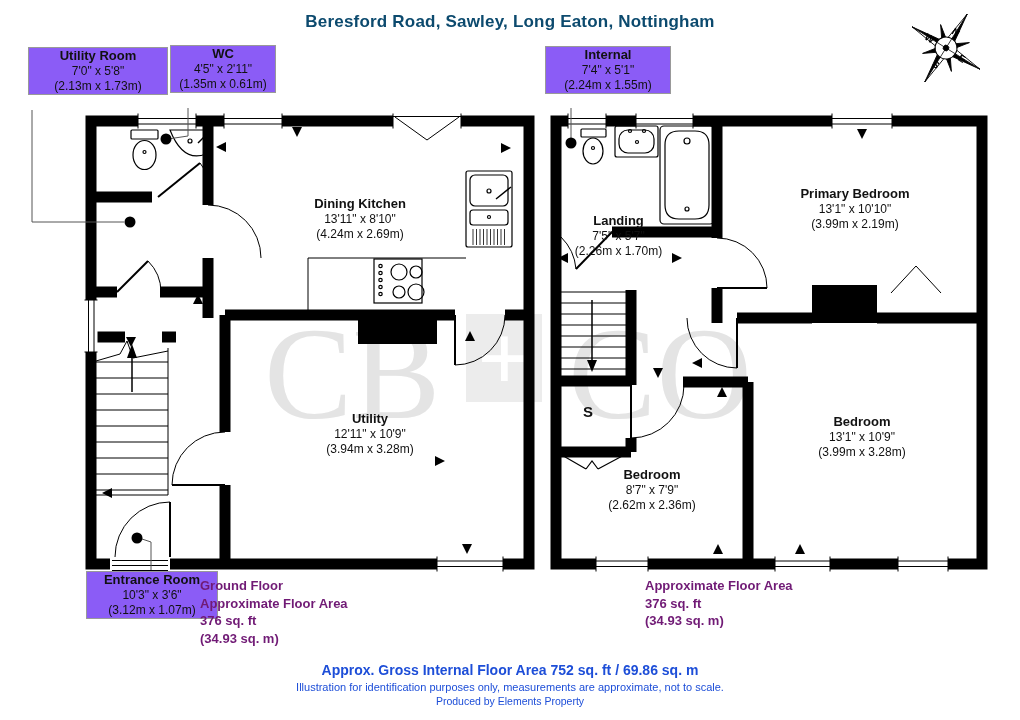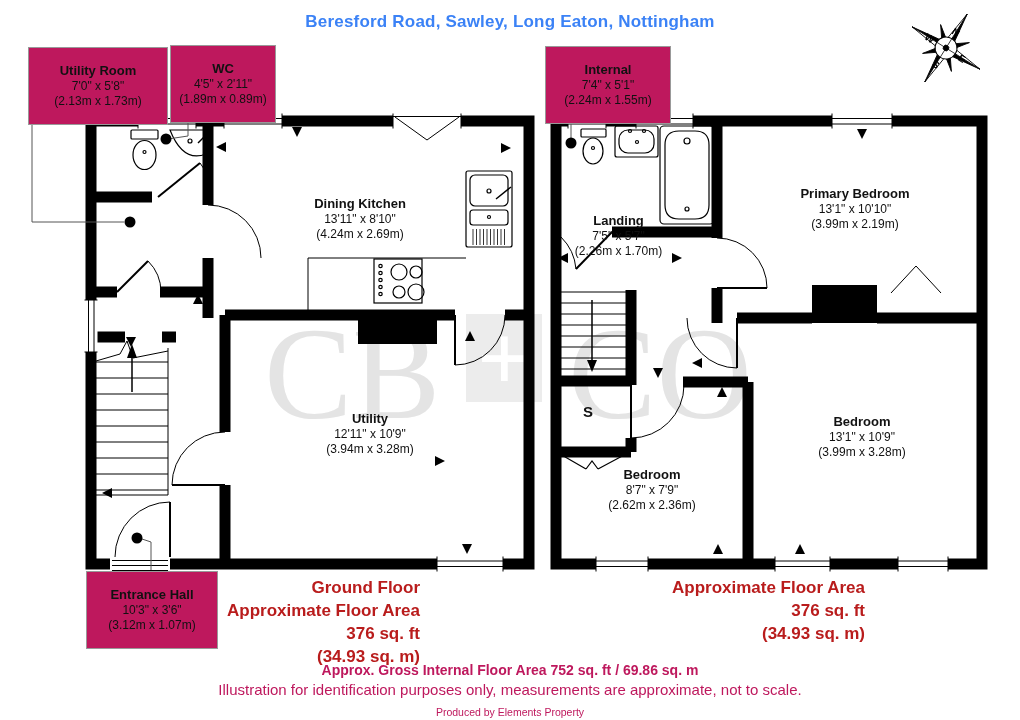--- a/index.html
+++ b/index.html
@@ -1,40 +1,40 @@
 <!DOCTYPE html>
 <html><head>
 <meta charset="utf-8">
 <style>
   html,body{margin:0;padding:0;background:#fff;}
   .canvas{position:relative;width:1020px;height:720px;background:#fff;
           font-family:"Liberation Sans",sans-serif;overflow:hidden;}
   .title{position:absolute;top:12px;left:0;width:100%;text-align:center;
-         font-size:17px;font-weight:bold;color:#3b82f6;letter-spacing:.2px;z-index:4;}
+         font-size:17px;font-weight:bold;color:#0c4a6e;letter-spacing:.2px;z-index:4;}
   .watermark{position:absolute;left:228px;top:308px;width:560px;height:130px;
              display:flex;justify-content:center;z-index:1;
              font-family:"Liberation Serif",serif;color:#e4e4e4;font-size:132px;
              line-height:1;user-select:none;}
   .wm-box{width:76px;height:88px;background:#ececec;display:flex;align-items:center;
           justify-content:center;margin:6px 26px 0 26px;}
   .wm-plus{color:#ffffff;font-size:96px;font-weight:bold;line-height:1;
            font-family:"Liberation Serif",serif;}
   svg.plan{position:absolute;left:0;top:0;z-index:2;}
   .room-label{position:absolute;text-align:center;line-height:1.25;color:#111;z-index:3;}
   .room-label .rn{font-weight:bold;font-size:13px;}
   .room-label .rd{font-size:12px;}
-  .boxed{background:#be185d;border:1px solid #999;padding:15px 3px;}
-  .summary{position:absolute;text-align:right;font-weight:bold;font-size:17px;
-           line-height:1.35;color:#b91c1c;z-index:3;}
+  .boxed{background:#8b5cf6;border:1px solid #999;padding:0 3px;}
+  .summary{position:absolute;text-align:left;font-weight:bold;font-size:13px;
+           line-height:1.35;color:#701a75;z-index:3;}
   .s-label{position:absolute;left:576px;top:403px;width:24px;text-align:center;
            font-weight:bold;font-size:15px;color:#111;z-index:3;}
-  .footer{position:absolute;left:0;width:100%;text-align:center;color:#be185d;z-index:3;}
+  .footer{position:absolute;left:0;width:100%;text-align:center;color:#1d4ed8;z-index:3;}
   .footer .f1{font-size:14px;font-weight:bold;}
-  .footer .f2{font-size:15px;margin-top:3px;}
-  .footer .f3{font-size:10.5px;margin-top:8px;}
+  .footer .f2{font-size:11px;margin-top:3px;}
+  .footer .f3{font-size:10.5px;margin-top:2px;}
   .compass{position:absolute;left:886px;top:2px;z-index:3;}
 </style>
 </head>
 <body>
 
 <div class="canvas">
 
   <div class="title">Beresford Road, Sawley, Long Eaton, Nottingham</div>
 
   <div class="watermark">
@@ -274,29 +274,29 @@
   </svg>
 
   <div class="room-label boxed" style="left:28px;top:47px;width:132px">
     <div class="rn">Utility Room</div>
     <div class="rd">7'0" x 5'8"</div>
     <div class="rd">(2.13m x 1.73m)</div>
   </div>
   <div class="room-label boxed" style="left:170px;top:45px;width:98px">
     <div class="rn">WC</div>
     <div class="rd">4'5" x 2'11"</div>
-    <div class="rd">(1.89m x 0.89m)</div>
+    <div class="rd">(1.35m x 0.61m)</div>
   </div>
   <div class="room-label boxed" style="left:545px;top:46px;width:118px">
     <div class="rn">Internal</div>
     <div class="rd">7'4" x 5'1"</div>
     <div class="rd">(2.24m x 1.55m)</div>
   </div>
   <div class="room-label boxed" style="left:86px;top:571px;width:124px">
-    <div class="rn">Entrance Hall</div>
+    <div class="rn">Entrance Room</div>
     <div class="rd">10'3" x 3'6"</div>
     <div class="rd">(3.12m x 1.07m)</div>
   </div>
 
   <div class="room-label" style="left:270px;top:196px;width:180px">
     <div class="rn">Dining Kitchen</div>
     <div class="rd">13'11" x 8'10"</div>
     <div class="rd">(4.24m x 2.69m)</div>
   </div>
   <div class="room-label" style="left:280px;top:411px;width:180px">

